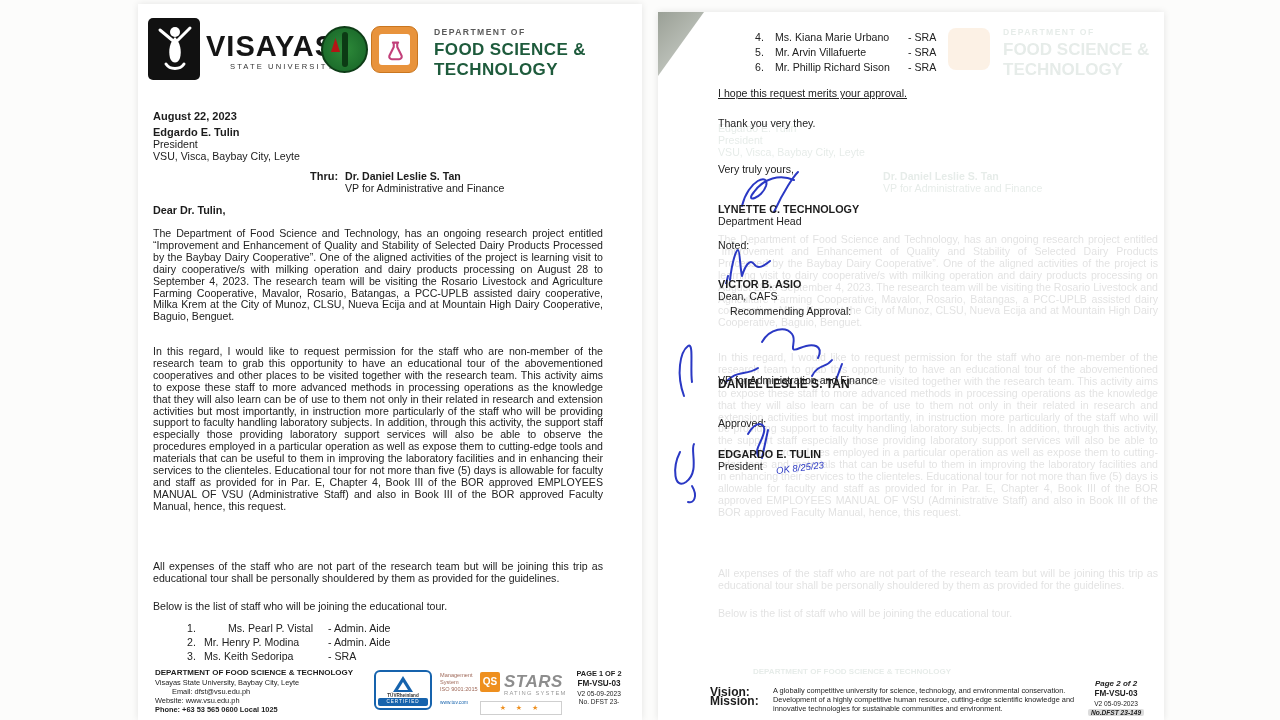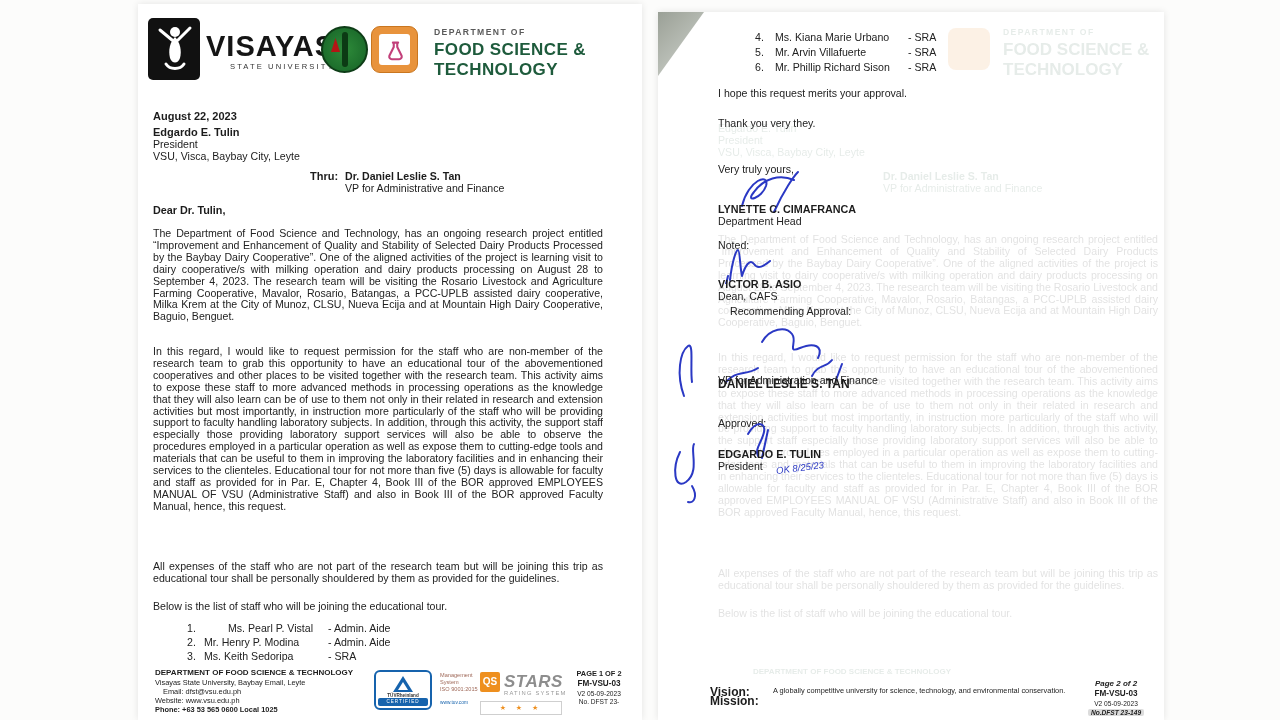--- a/index.html
+++ b/index.html
@@ -102,22 +102,22 @@
   <div class="t body-txt" style="left:66px;top:619px;padding-left:24px;">Ms. Pearl P. Vistal</div>
   <div class="t body-txt" style="left:190px;top:619px;">- Admin. Aide</div>
   <div class="t body-txt" style="left:49px;top:633px;"><span>2.</span></div>
   <div class="t body-txt" style="left:66px;top:633px;">Mr. Henry P. Modina</div>
   <div class="t body-txt" style="left:190px;top:633px;">- Admin. Aide</div>
   <div class="t body-txt" style="left:49px;top:647px;"><span>3.</span></div>
   <div class="t body-txt" style="left:66px;top:647px;">Ms. Keith Sedoripa</div>
   <div class="t body-txt" style="left:190px;top:647px;">- SRA</div>
 
   <div class="t b" style="left:17px;top:664px;font-size:8px;">DEPARTMENT OF FOOD SCIENCE &amp; TECHNOLOGY</div>
-  <div class="t footer-small" style="left:17px;top:674px;">Visayas State University, Baybay Email, Leyte</div>
-  <div class="t footer-small" style="left:25px;top:683px;">Email: dfst@vsu.edu.ph</div>
+  <div class="t footer-small" style="left:17px;top:674px;">Visayas State University, Baybay City, Leyte</div>
+  <div class="t footer-small" style="left:34px;top:683px;">Email: dfst@vsu.edu.ph</div>
   <div class="t footer-small" style="left:17px;top:692px;">Website: www.vsu.edu.ph</div>
   <div class="t footer-small" style="left:17px;top:701px;font-weight:bold;">Phone: +63 53 565 0600 Local 1025</div>
 
   <div class="tuv-box">
     <div class="tuv-tri"></div>
     <div class="tuv-name">TÜVRheinland</div>
     <div class="tuv-band">CERTIFIED</div>
   </div>
   <div class="t iso-txt" style="left:302px;top:668px;">Management</div>
   <div class="t iso-txt" style="left:302px;top:675px;">System</div>
@@ -158,28 +158,28 @@
   <div class="t body-txt" style="left:97px;top:20px;">4.</div>
   <div class="t body-txt" style="left:117px;top:20px;">Ms. Kiana Marie Urbano</div>
   <div class="t body-txt" style="left:250px;top:20px;">- SRA</div>
   <div class="t body-txt" style="left:97px;top:35px;">5.</div>
   <div class="t body-txt" style="left:117px;top:35px;">Mr. Arvin Villafuerte</div>
   <div class="t body-txt" style="left:250px;top:35px;">- SRA</div>
   <div class="t body-txt" style="left:97px;top:50px;">6.</div>
   <div class="t body-txt" style="left:117px;top:50px;">Mr. Phillip Richard Sison</div>
   <div class="t body-txt" style="left:250px;top:50px;">- SRA</div>
 
-  <div class="t body-txt" style="left:60px;top:76px;">I hope this request merits your approval.</div>
+  <div class="t body-txt" style="left:60px;top:76px;text-decoration:underline;">I hope this request merits your approval.</div>
   <div class="t body-txt" style="left:60px;top:106px;">Thank you very they.</div>
   <div class="t body-txt" style="left:60px;top:152px;">Very truly yours,</div>
 
   <svg class="sig" style="left:70px;top:156px;" width="120" height="46" viewBox="0 0 120 46">
     <path d="M14 38 C20 12 42 4 38 18 C34 30 16 36 26 24 C36 10 52 6 66 12 M46 44 C56 22 66 8 70 4"></path>
   </svg>
-  <div class="t b" style="left:60px;top:191px;font-size:10.8px;">LYNETTE C. CIMAFRANCA</div>
+  <div class="t b" style="left:60px;top:191px;font-size:10.8px;">LYNETTE C. TECHNOLOGY</div>
   <div class="t body-txt" style="left:60px;top:204px;">Department Head</div>
 
   <div class="t body-txt" style="left:60px;top:228px;">Noted:</div>
   <svg class="sig" style="left:62px;top:234px;" width="90" height="38" viewBox="0 0 90 38">
     <path d="M10 34 C12 16 16 4 18 4 C20 4 20 22 22 30 C25 20 30 12 34 18 C38 24 44 20 50 15 M8 30 L6 38"></path>
   </svg>
   <div class="t b" style="left:60px;top:266px;font-size:10.8px;">VICTOR B. ASIO</div>
   <div class="t body-txt" style="left:60px;top:279px;">Dean, CAFS</div>
 
   <div class="t body-txt" style="left:60px;top:294px;padding-left:12px;">Recommending Approval:</div>
@@ -193,18 +193,19 @@
   <svg class="sig" style="left:6px;top:404px;" width="140" height="90" viewBox="0 0 140 90">
     <path d="M16 36 C8 52 10 74 22 66 C36 56 26 34 30 28 M28 70 C34 80 30 88 24 86 M84 18 C92 4 102 6 100 16 C98 26 90 34 94 40 M104 14 L98 42"></path>
   </svg>
   <div class="t b" style="left:60px;top:436px;font-size:10.8px;">EDGARDO E. TULIN</div>
   <div class="t body-txt" style="left:60px;top:449px;">President</div>
   <div class="handnote" style="left:118px;top:450px;">OK 8/25/23</div>
 
   <div class="t vm-label" style="left:52px;top:674px;">Vision:</div>
   <div class="t vm-text" style="left:115px;top:674px;width:330px;">A globally competitive university for science, technology, and environmental conservation.</div>
   <div class="t vm-label" style="left:52px;top:683px;">Mission:</div>
+  <div class="t vm-text" style="left:115px;top:683px;width:330px;">Development of a highly competitive human resource, cutting-edge scientific knowledge and innovative technologies for sustainable communities and environment.</div>
 
   <div class="t pageinfo" style="left:415px;top:668px;width:86px;font-style:italic;font-weight:bold;font-size:8px;">Page 2 of 2</div>
   <div class="t pageinfo b" style="left:415px;top:678px;width:86px;font-size:8.2px;">FM-VSU-03</div>
   <div class="t pageinfo" style="left:415px;top:688px;width:86px;">V2 05-09-2023</div>
   <div class="t pageinfo" style="left:415px;top:697px;width:86px;"><span class="hl">No.DFST 23-149</span></div>
 </div>
 
 </body></html>

